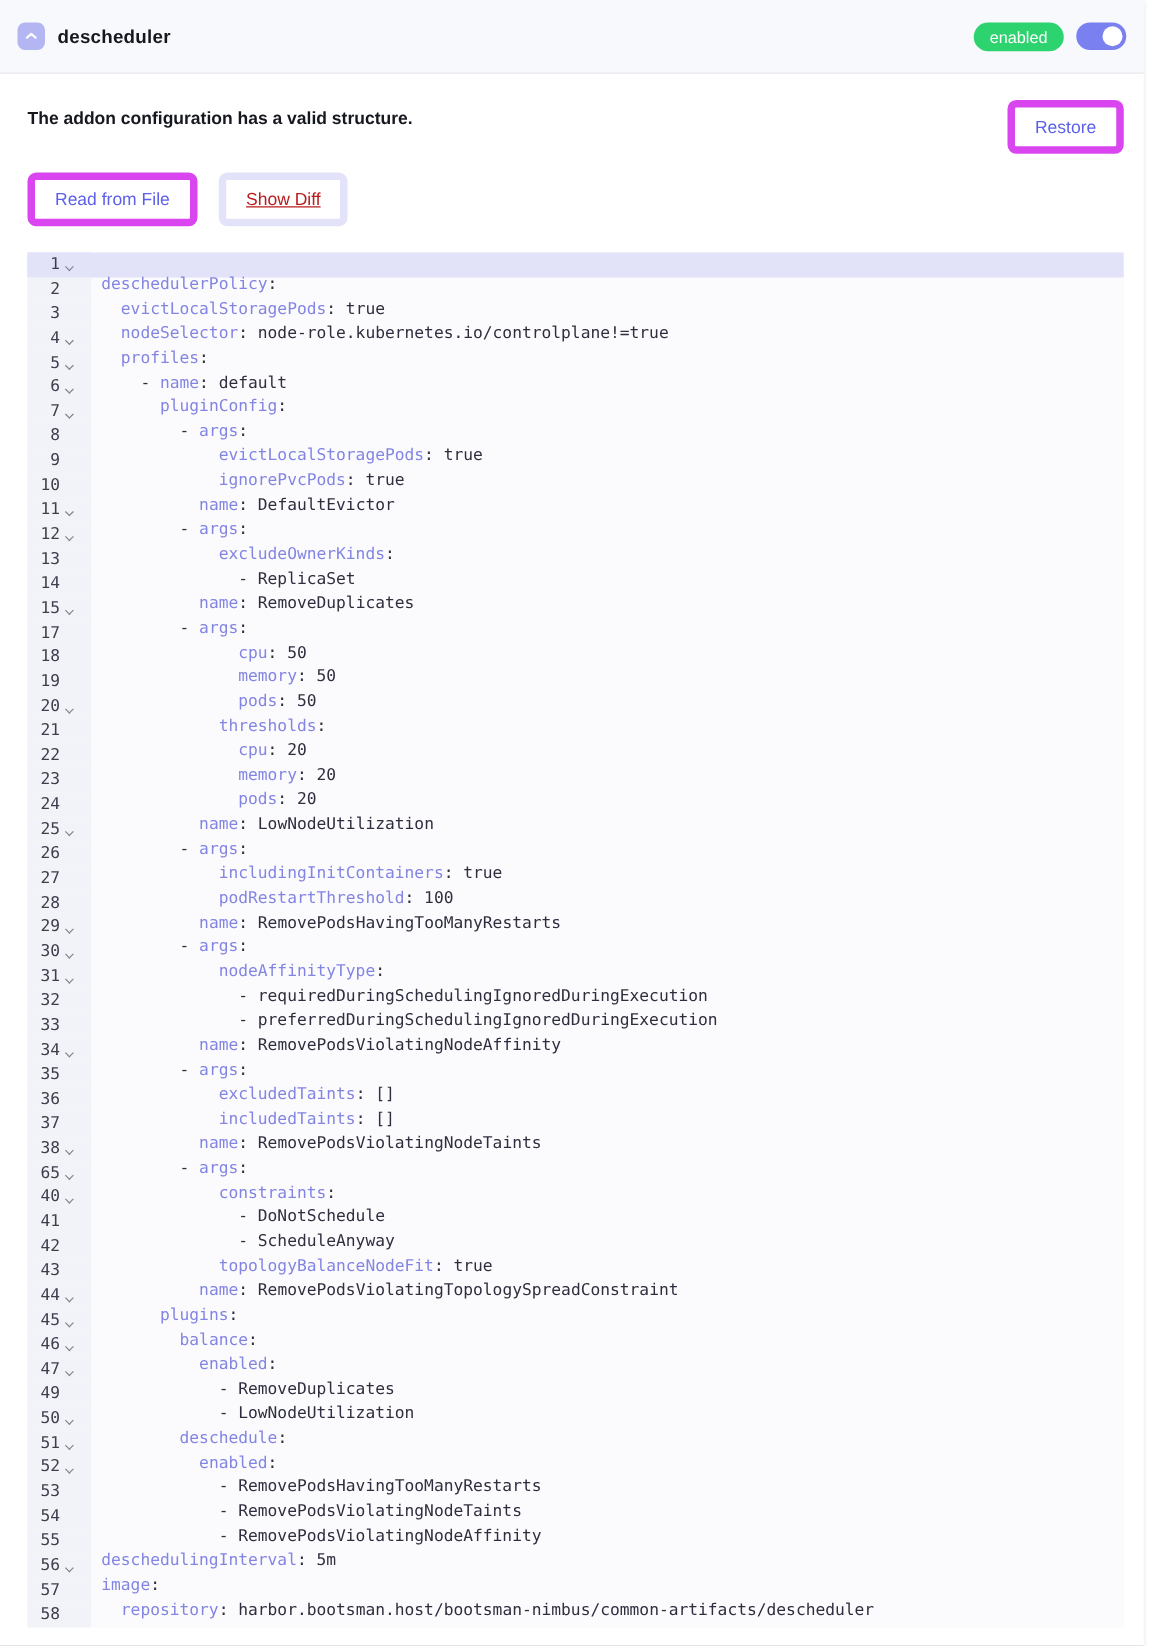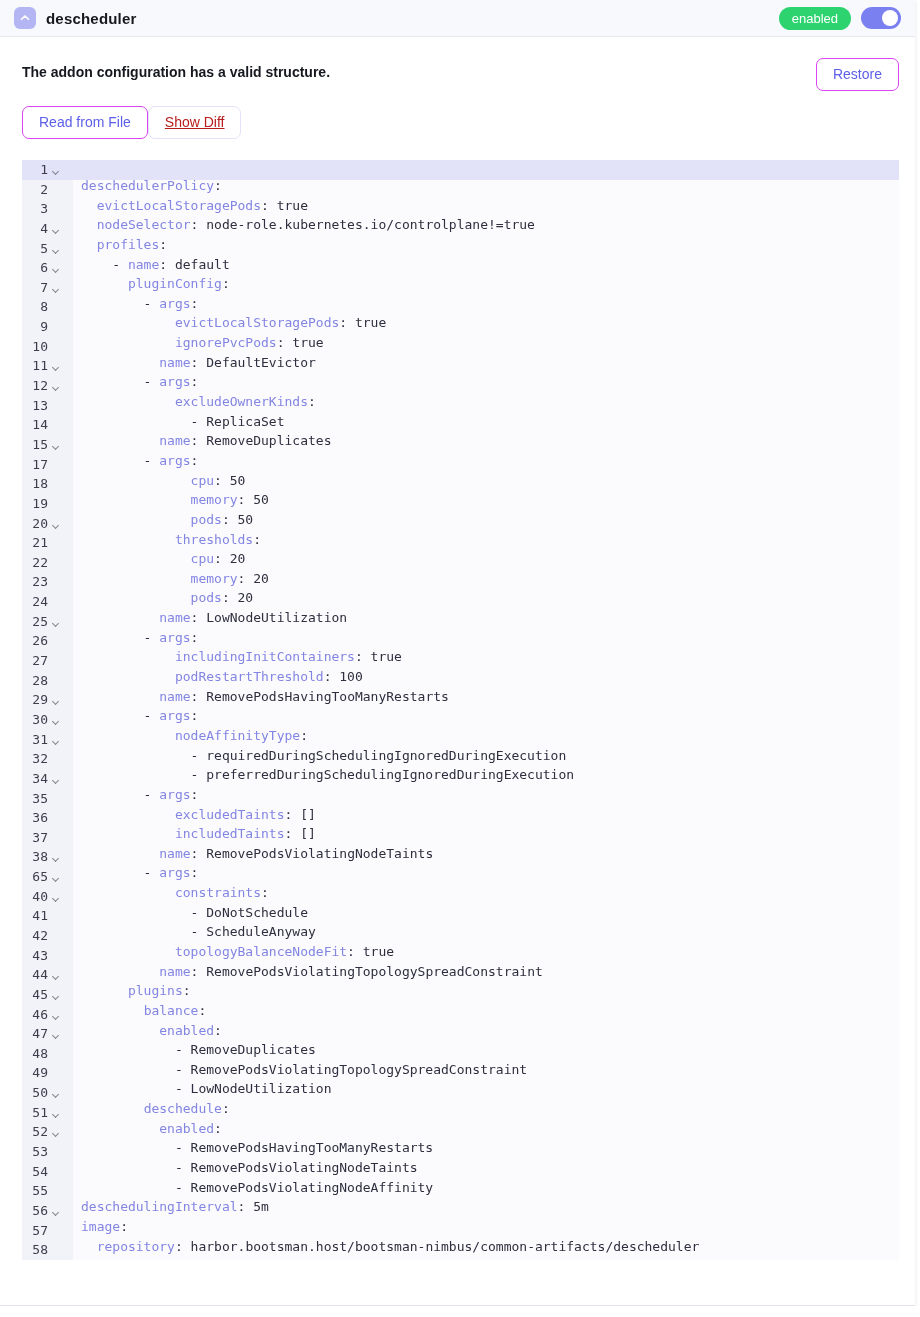--- a/index.html
+++ b/index.html
@@ -8,21 +8,21 @@
   .card {
     width:915px;
     min-height:1306px;
     background:#ffffff;
     border-bottom:1px solid #e3e4ea;
     box-shadow: 1px 1px 3px rgba(40,40,80,0.08);
   }
 
   
   .hdr {
-    height:37px;
+    height:59px;
     background:#f8f9fc;
     border-bottom:1px solid #e7e8ee;
     display:flex; align-items:center;
     padding:0 14px; gap:10px;
   }
   .collapse-btn {
     width:22px; height:22px; border-radius:6px;
     background:var(--icon-bg,#b4b6f4);
     display:flex; align-items:center; justify-content:center;
     cursor:pointer; flex:0 0 auto;
@@ -42,27 +42,27 @@
     position:absolute; top:3px; right:3px;
     width:16px; height:16px; border-radius:50%; background:#fff;
   }
 
   
   .body { padding:21px 16px 14px 22px; }
   .status-row { display:flex; align-items:flex-start; }
   .valid-msg { font-size:14px; font-weight:bold; color:#16181f; padding-top:6px; }
   .btn {
     font-family:"Liberation Sans", sans-serif;
-    background:#fff; border:1px solid #d946ef; color:var(--accent,#5d60e8);
+    background:#fff; border:6px solid #d946ef; color:var(--accent,#5d60e8);
     font-size:14px; font-weight:500;
     padding:8px 16px; border-radius:7px; cursor:pointer; line-height:15px;
   }
   .btn.restore { margin-left:auto; }
   .btn.disabled { border-color:#e2e3f8; color:#b91c1c; cursor:default;text-decoration:underline; }
-  .actions-row { margin-top:15px; display:flex; }
+  .actions-row { margin-top:15px; display:flex; gap:17px; }
 
   
   .editor {
     margin-top:21px;
     width:877px;
     background:#fbfbfe;
     font-family:"DejaVu Sans Mono", monospace;
     font-size:13px;
     color:#2e2e3e;
     cursor:text;
@@ -332,20 +332,27 @@
         </div>
         <div class="ed-row">
           <div class="gutter">
             <span class="lnum">32</span>
             <span class="foldbox"></span>
           </div>
           <div class="code">              - preferredDuringSchedulingIgnoredDuringExecution</div>
         </div>
         <div class="ed-row">
           <div class="gutter">
+            <span class="lnum">33</span>
+            <span class="foldbox"></span>
+          </div>
+          <div class="code">          <span class="yaml-key">name</span>: RemovePodsViolatingNodeAffinity</div>
+        </div>
+        <div class="ed-row">
+          <div class="gutter">
             <span class="lnum">34</span>
             <span class="foldbox"><i class="caret"></i></span>
           </div>
           <div class="code">        - <span class="yaml-key">args</span>:</div>
         </div>
         <div class="ed-row">
           <div class="gutter">
             <span class="lnum">35</span>
             <span class="foldbox"></span>
           </div>
@@ -427,27 +434,20 @@
             <span class="foldbox"><i class="caret"></i></span>
           </div>
           <div class="code">          <span class="yaml-key">enabled</span>:</div>
         </div>
         <div class="ed-row">
           <div class="gutter">
             <span class="lnum">47</span>
             <span class="foldbox"><i class="caret"></i></span>
           </div>
           <div class="code">            - RemoveDuplicates</div>
-        </div>
-        <div class="ed-row">
-          <div class="gutter">
-            <span class="lnum">48</span>
-            <span class="foldbox"></span>
-          </div>
-          <div class="code">            - RemovePodsViolatingTopologySpreadConstraint</div>
         </div>
         <div class="ed-row">
           <div class="gutter">
             <span class="lnum">49</span>
             <span class="foldbox"></span>
           </div>
           <div class="code">            - LowNodeUtilization</div>
         </div>
         <div class="ed-row">
           <div class="gutter">

